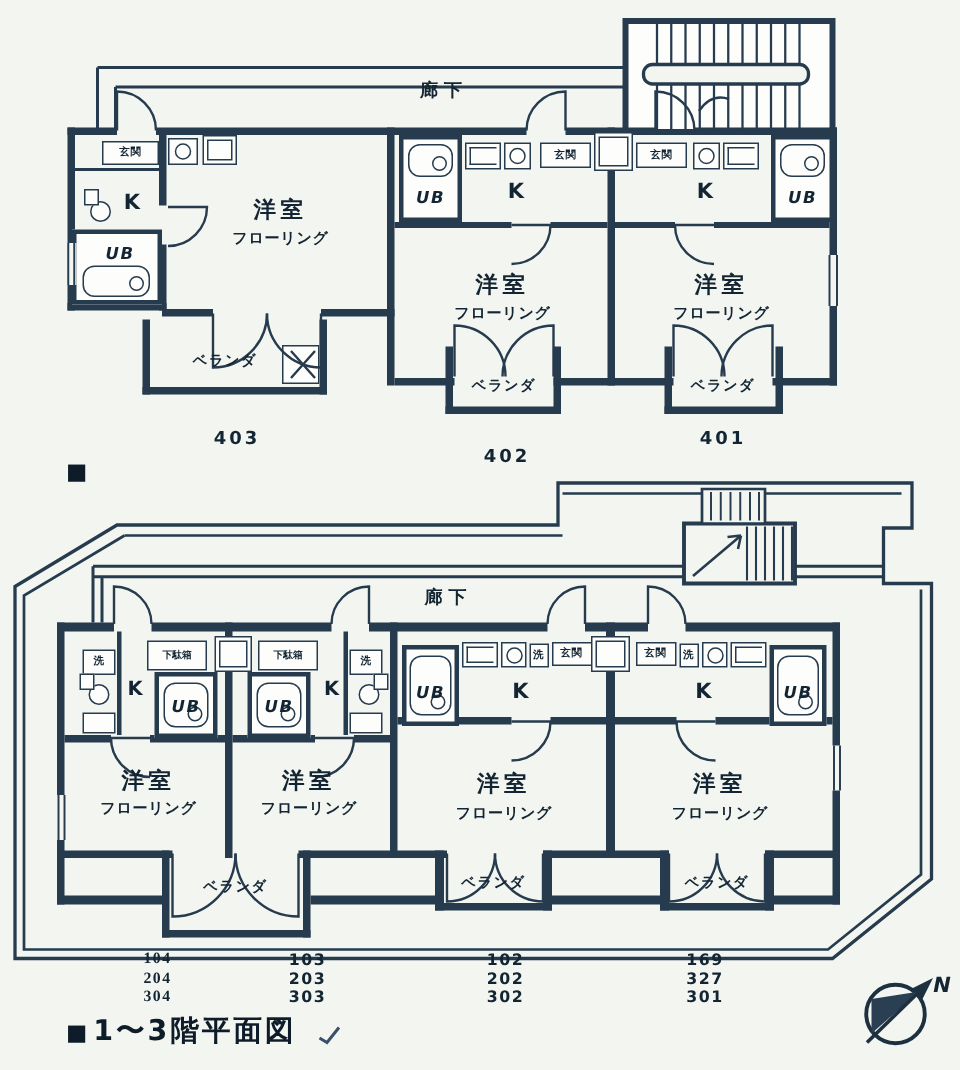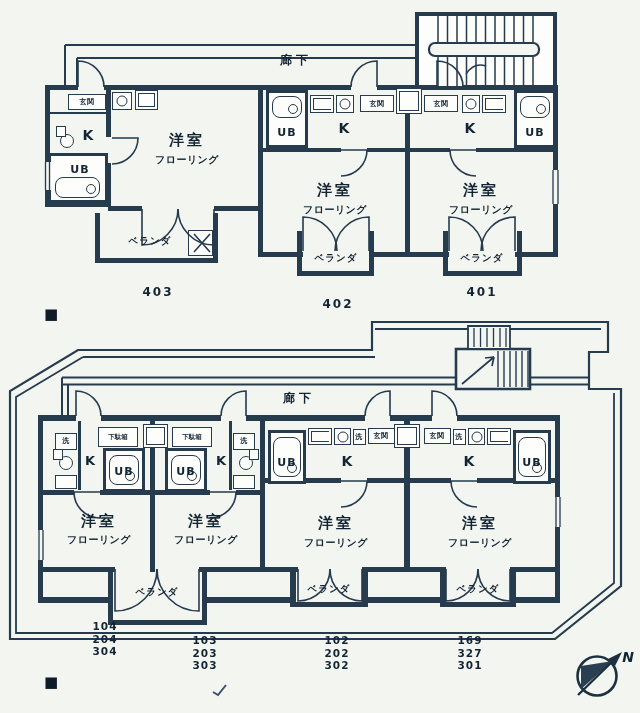--- a/index.html
+++ b/index.html
@@ -20,21 +20,21 @@
   .tub{position:absolute;border:1.6px solid var(--ink);border-radius:8px;box-sizing:border-box;background:#fdfdfb;}
   .tub .drain{position:absolute;width:8px;height:8px;border:1.2px solid var(--ink);border-radius:50%;right:3px;bottom:3px;}
   .wc{position:absolute;width:12px;height:12px;border:1.5px solid var(--ink);border-radius:50%;background:#fdfdfb;}
   .wcbody{position:absolute;width:8px;height:9px;border:1.4px solid var(--ink);background:#fdfdfb;}
   .lbl{position:absolute;transform:translate(-50%,-50%);font-weight:700;color:var(--ink2);
        white-space:nowrap;line-height:1;}
   .s15{font-size:15px;letter-spacing:3px;}
   .s10{font-size:10px;letter-spacing:0.5px;}
   .s14{font-size:14px;}
   .s12k{font-size:13px;}
-  .s11{font-size:11px;letter-spacing:1px;}
+  .s11{font-size:11px;letter-spacing:1px;font-style:italic;}
   .s9{font-size:9.5px;letter-spacing:1px;}
   .s7{font-size:7px;letter-spacing:0.5px;}
   .s6{font-size:6.5px;letter-spacing:0;}
   .cor{font-size:12px;letter-spacing:4px;}
   .unum{font-size:12px;letter-spacing:2px;font-weight:600;}
   .numcol{position:absolute;transform:translateX(-50%);text-align:center;font-size:10.5px;
           line-height:12.5px;font-weight:600;color:var(--ink2);letter-spacing:1px;}
   .cap{position:absolute;display:flex;align-items:center;gap:4px;font-weight:800;color:#0d1c28;}
   .cap .bullet{display:inline-block;font-size:15px;line-height:1;transform:translateY(1px);}
   .cap .ctext{font-size:19px;letter-spacing:2px;}
@@ -368,21 +368,21 @@
     <span class="lbl s10" style="left:336px;top:543px;">フローリング</span>
     <span class="lbl s9" style="left:329px;top:589px;">ベランダ</span>
     <span class="lbl s7" style="left:437px;top:436px;">玄関</span>
     <span class="lbl s7" style="left:459px;top:437px;">洗</span>
     <span class="lbl s14" style="left:469px;top:461px;">K</span>
     <span class="lbl s11" style="left:532px;top:462px;">UB</span>
     <span class="lbl s15" style="left:480px;top:523px;">洋室</span>
     <span class="lbl s10" style="left:480px;top:543px;">フローリング</span>
     <span class="lbl s9" style="left:478px;top:589px;">ベランダ</span>
 
-    <div class="numcol" style="left:105px;top:620px;">
+    <div class="numcol" style="left:105px;top:634px;font-family:Liberation Serif, serif;">
       <div>104</div>
       <div>204</div>
       <div>304</div>
     </div>
     <div class="numcol" style="left:205px;top:634px;">
       <div>103</div>
       <div>203</div>
       <div>303</div>
     </div>
     <div class="numcol" style="left:337px;top:634px;">
@@ -391,17 +391,18 @@
       <div>302</div>
     </div>
     <div class="numcol" style="left:470px;top:634px;">
       <div>169</div>
       <div>327</div>
       <div>301</div>
     </div>
 
     <div class="cap" style="left:44px;top:674px;">
       <span class="bullet">■</span>
+      <span class="ctext">1〜3階平面図</span>
     </div>
     <span class="lbl" style="left:628px;top:657px;font-size:14px;font-style:italic;">N</span>
   </div>
 
 </div>
 
 </body></html>

